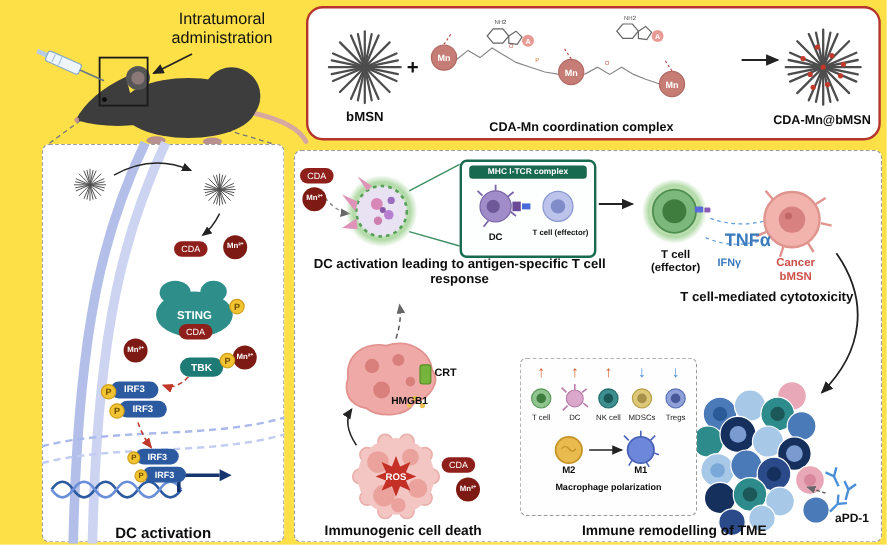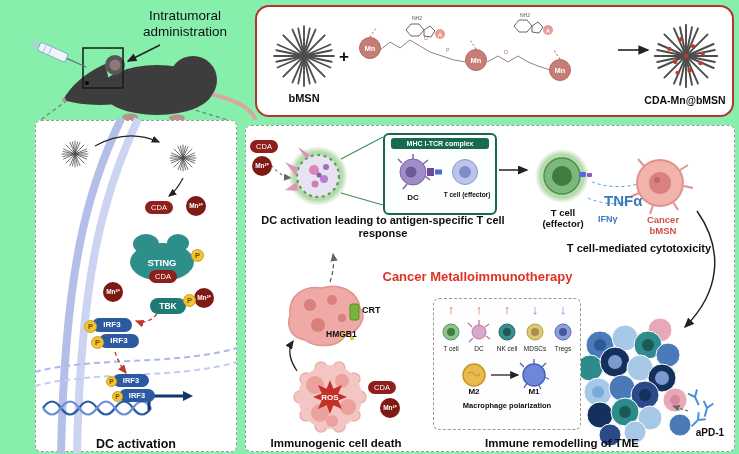--- a/index.html
+++ b/index.html
@@ -1,16 +1,16 @@
 <!DOCTYPE html>
 <html><head>
 <meta charset="utf-8">
 <style>
   html,body{margin:0;padding:0;background:#fff;}
-  .canvas{position:relative;width:739px;height:454px;background:#86efac;overflow:hidden;
+  .canvas{position:relative;width:739px;height:454px;background:#fde047;overflow:hidden;
           font-family:"Liberation Sans",sans-serif;color:#111;}
   svg{position:absolute;overflow:visible;}
   .lbl{position:absolute;color:#111;}
   .cap{position:absolute;font-weight:bold;color:#0d0d0d;text-align:center;line-height:1.18;z-index:7;}
   .badge{position:absolute;width:28px;height:13px;border-radius:7px;background:#8e1f1a;color:#fff;
          font-size:7.5px;font-weight:normal;text-align:center;line-height:13px;z-index:6;}
   .mn{position:absolute;width:20px;height:20px;border-radius:50%;background:#7e1a14;color:#fff;
       font-size:6.5px;font-weight:bold;text-align:center;line-height:20px;z-index:6;}
   .pcirc{position:absolute;width:13px;height:13px;border-radius:50%;background:#f3c431;border:1px solid #cf9f1f;
          color:#6b4e00;font-size:7.5px;font-weight:bold;text-align:center;line-height:11px;z-index:7;box-sizing:border-box;}
@@ -148,20 +148,21 @@
 
     <svg width="40" height="20" style="left:359px;top:33px">
       <line x1="2" y1="10" x2="32" y2="10" stroke="#222" stroke-width="1.6" marker-end="url(#ahb)"></line>
     </svg>
 
     <svg width="68" height="68" style="left:395px;top:15px">
       <use href="#burst" transform="translate(34,34) scale(1.2)"></use>
       <use href="#reddots" transform="translate(34,34) scale(1.2)"></use>
     </svg>
     <div class="cap" style="left:381px;top:87px;width:94px;font-size:10.5px">CDA-Mn@bMSN</div>
+    <div class="cap" style="left:95px;top:93px;width:265px;font-size:10.5px">CDA-Mn coordination complex</div>
   </div>
 
   <div class="box-dash" style="left:35px;top:120px;width:202px;height:332px;z-index:2"></div>
   <svg width="202" height="332" style="left:35px;top:120px;z-index:3">
     <path d="M 86,-1 C 52,70 30,150 26,333" stroke="#b3bfe8" stroke-width="8" fill="none"></path>
     <path d="M 103,-1 C 69,72 46,152 42,333" stroke="#ccd4f2" stroke-width="8" fill="none"></path>
     <path d="M 0,252 C 60,236 140,246 202,228" stroke="#aab9ec" stroke-width="2" fill="none" stroke-dasharray="6,4"></path>
     <path d="M 0,266 C 60,250 140,260 202,242" stroke="#c3cdf2" stroke-width="2" fill="none" stroke-dasharray="6,4"></path>
     <use href="#burst" transform="translate(40,34) scale(0.5)"></use>
     <use href="#burst" transform="translate(148,38) scale(0.5)"></use>
@@ -326,21 +327,20 @@
     <div class="cap" style="left:14px;top:58px;width:28px;font-size:8px">DC</div>
     <div class="cap" style="left:56px;top:56px;width:52px;font-size:6.5px">T cell (effector)</div>
   </div>
 
   <div class="cap" style="left:256px;top:214px;width:254px;font-size:11px">DC activation leading to antigen-specific T cell response</div>
   <div class="cap" style="left:531px;top:207px;width:64px;font-size:9.5px">T cell (effector)</div>
   <div class="cap" style="left:637px;top:214px;width:52px;font-size:9.5px;color:#cf4f48">Cancer bMSN</div>
   <div class="cap" style="left:604px;top:192px;font-size:15px;color:#3a7abd;white-space:nowrap">TNFα</div>
   <div class="cap" style="left:598px;top:214px;font-size:9px;color:#3a7abd;white-space:nowrap">IFNγ</div>
   <div class="cap" style="left:543px;top:242px;width:192px;font-size:11px">T cell-mediated cytotoxicity</div>
-  <div class="cap" style="left:370px;top:269px;width:215px;font-size:13px;color:#e03125">Cancer Metalloimmunotherapy</div>
   <div class="cap" style="left:362px;top:305px;font-size:9px;white-space:nowrap">CRT</div>
   <div class="cap" style="left:326px;top:329px;font-size:8.5px;white-space:nowrap">HMGB1</div>
   <div class="cap" style="left:238px;top:437px;width:196px;font-size:11.5px">Immunogenic cell death</div>
   <div class="cap" style="left:446px;top:437px;width:232px;font-size:11.5px">Immune remodelling of TME</div>
   <div class="cap" style="left:686px;top:427px;width:48px;font-size:10px">aPD-1</div>
 
   <div class="tme-box" style="left:433px;top:298px;width:148px;height:132px">
     <div class="arrowglyph up" style="left:10px;top:3px">↑</div>
     <div class="arrowglyph up" style="left:38px;top:3px">↑</div>
     <div class="arrowglyph up" style="left:66px;top:3px">↑</div>

